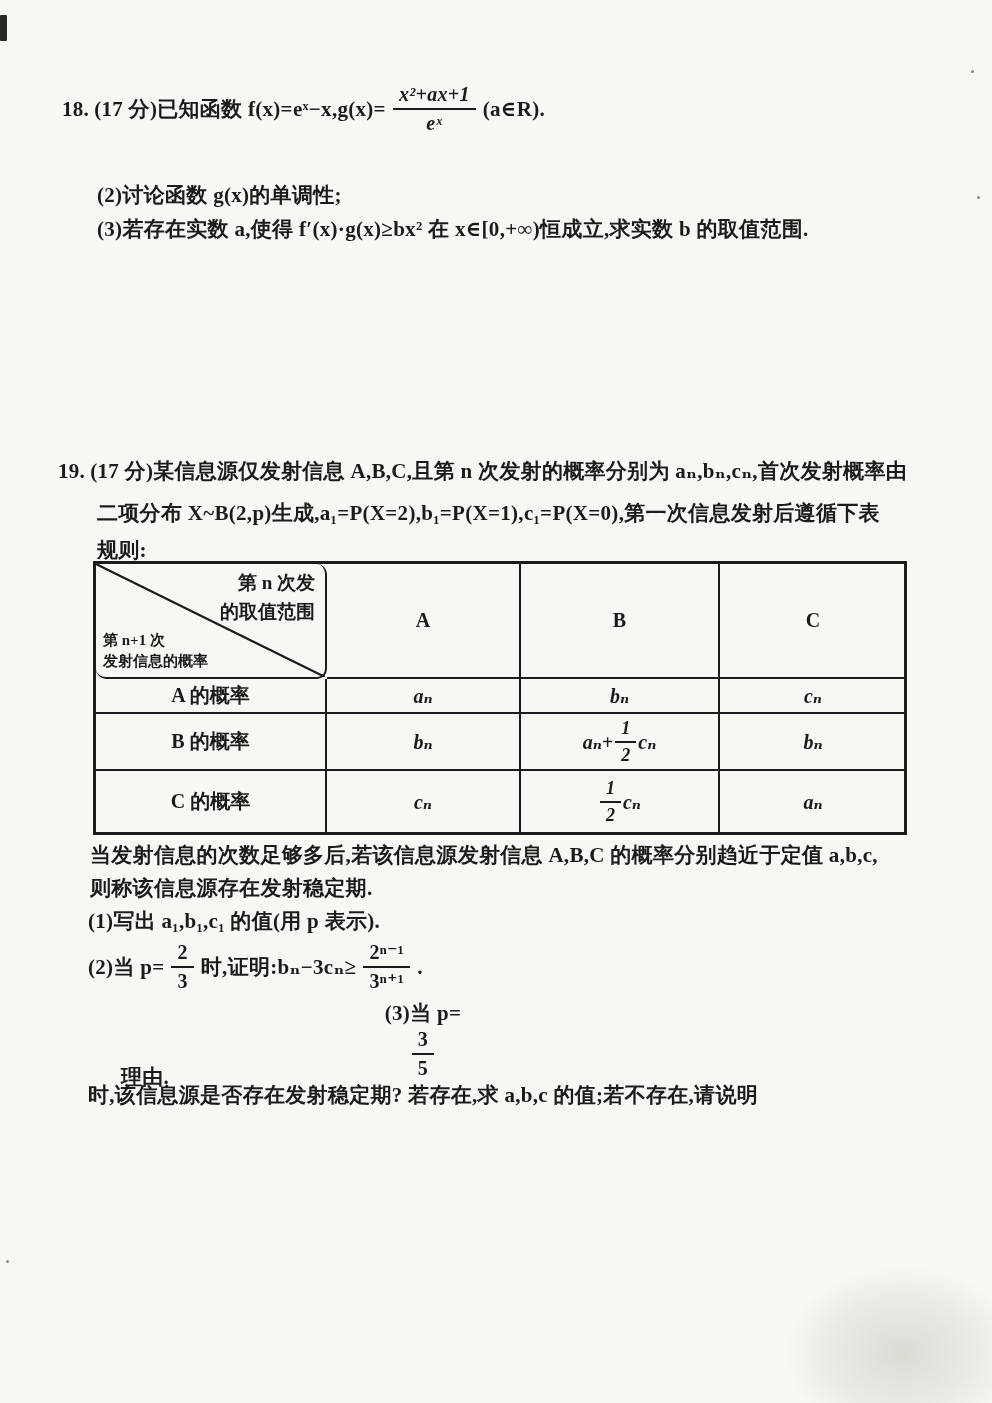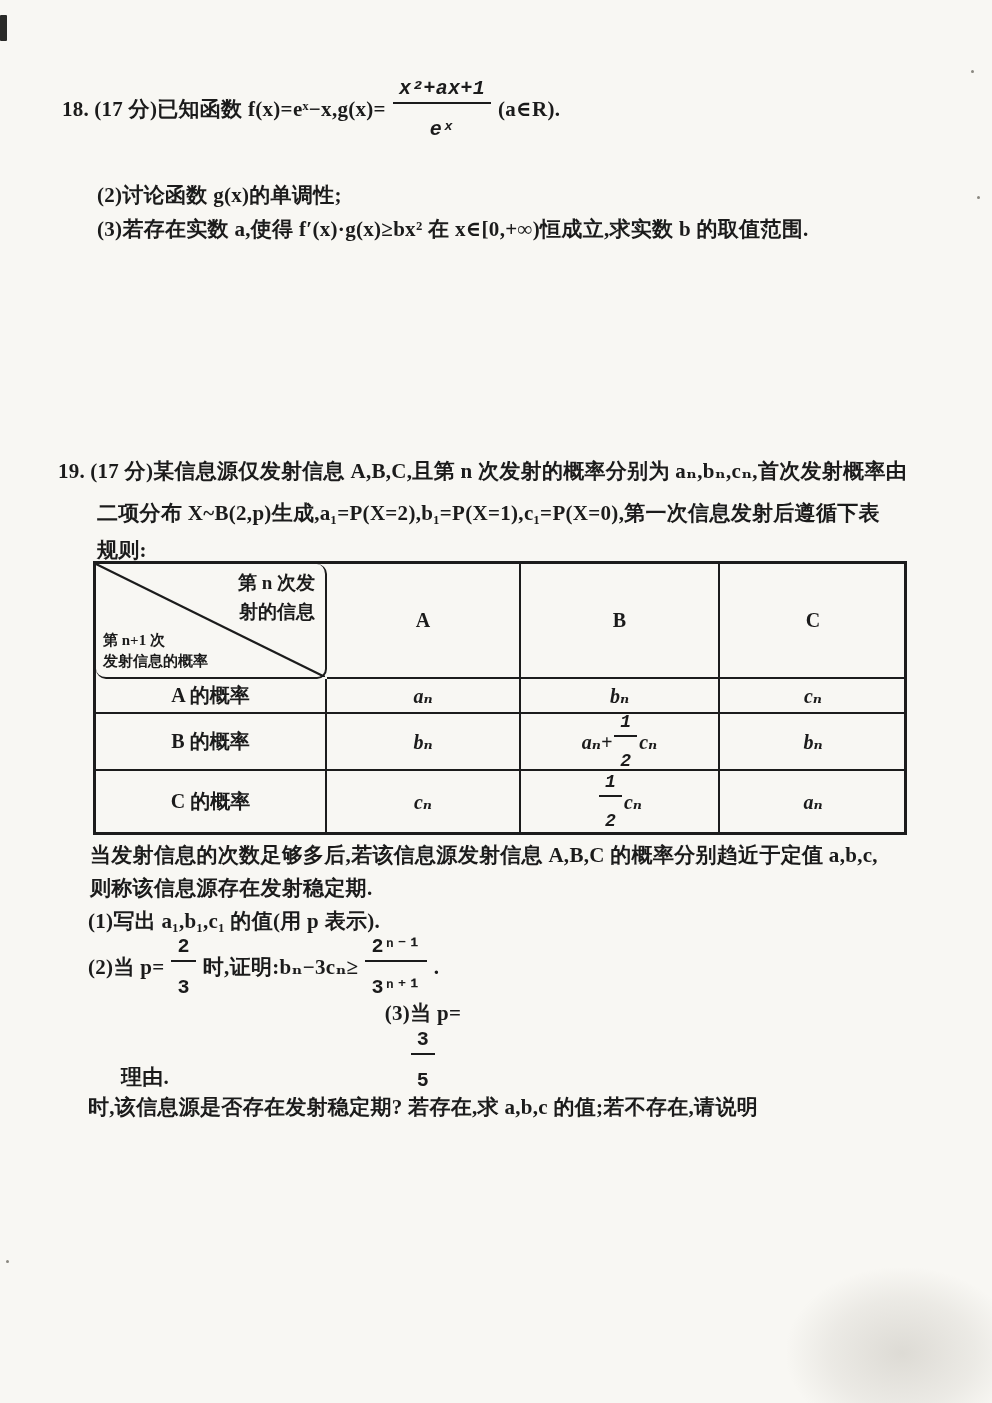--- a/index.html
+++ b/index.html
@@ -33,24 +33,23 @@
   .qnum{margin-right:3px;}
   
   .frac{
     display:inline-flex;
     flex-direction:column;
     align-items:center;
     vertical-align:middle;
     margin:0 5px;
     line-height:1.15;
     font-size:20px;
-    font-family:Liberation Mono, monospace;
   }
   .frac .num{border-bottom:2px solid var(--ink);padding:0 6px 2px;}
-  .frac .den{padding-top:14px;}
+  .frac .den{padding-top:2px;}
   .math{font-style:italic;}
   
   .ptable{
     position:absolute;
     left:93px;top:561px;
     width:814px;
     display:grid;
     grid-template-columns:231px 194px 199px 186px;
     grid-template-rows:115px 35px 57px 61px;
     border:3px solid var(--table-line);
@@ -122,21 +121,21 @@
   <div class="line" style="left:97px;top:537px;">规则:</div>
 
   <div class="ptable">
 
     <div class="cell corner">
       <svg viewBox="0 0 100 100" preserveAspectRatio="none">
         <line x1="0" y1="0" x2="100" y2="100" stroke="#1c1c1c" stroke-width="2.2" vector-effect="non-scaling-stroke"></line>
       </svg>
       <div class="corner-top">
         <div>第 n 次发</div>
-        <div>射的信息</div>
+        <div>的取值范围</div>
       </div>
       <div class="corner-bottom">
         <div>第 n+1 次</div>
         <div>发射信息的概率</div>
       </div>
     </div>
     <div class="cell">A</div>
     <div class="cell">B</div>
     <div class="cell lastcol">C</div>
 

